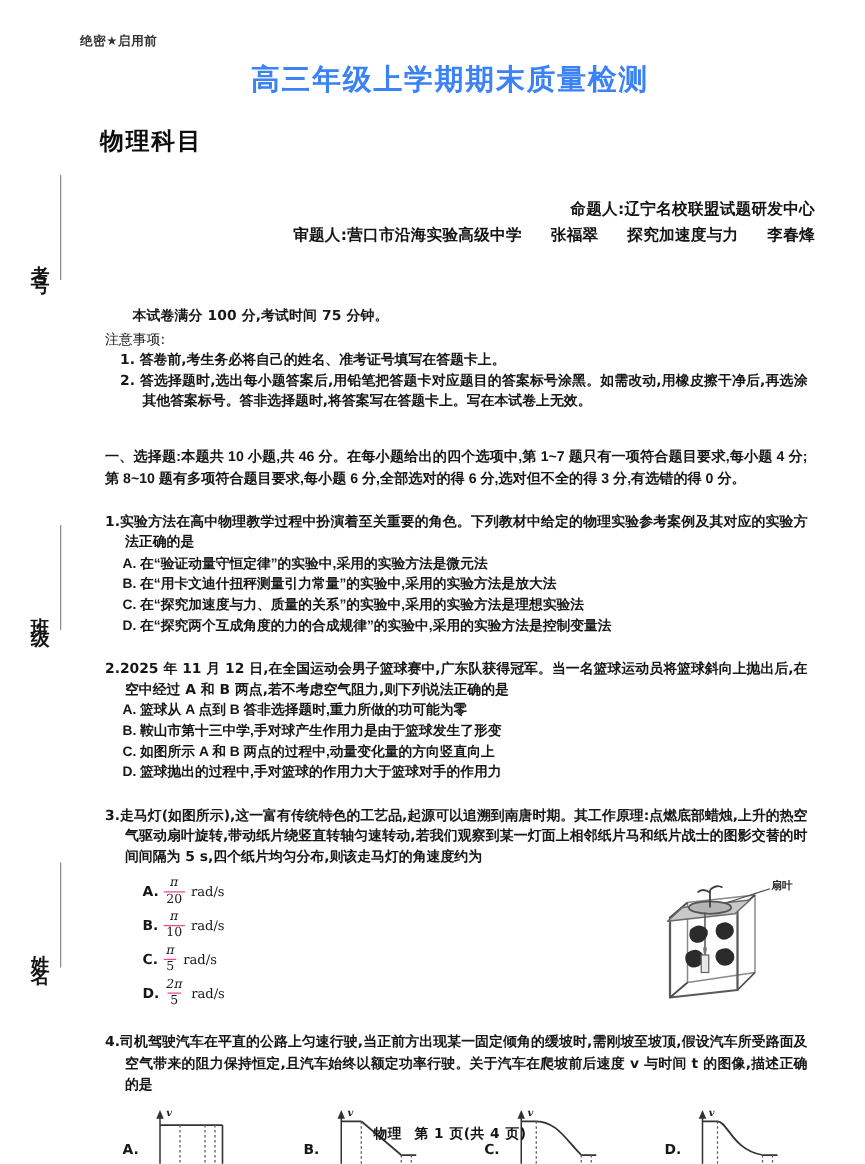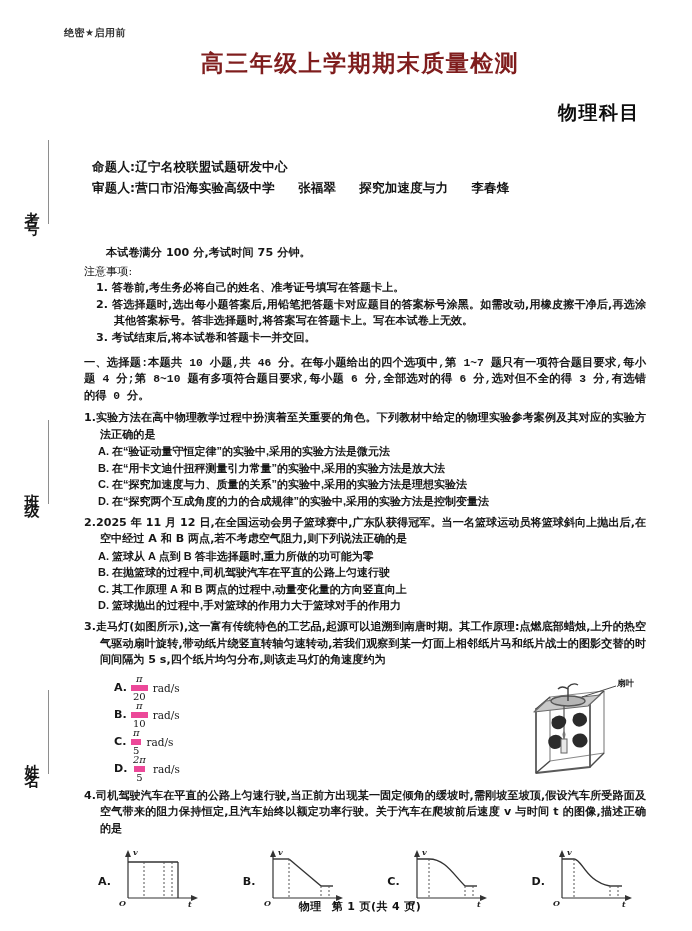--- a/index.html
+++ b/index.html
@@ -69,48 +69,48 @@
   .doc-title {
     position: absolute;
     left: 80px;
     top: 48px;
     width: 560px;
     text-align: center;
     font-family: "DejaVu Sans", "Liberation Sans", sans-serif;
     font-weight: 700;
     font-size: 23px;
     letter-spacing: 1.5px;
-    color: #7f1d1d;
+    color: #3b82f6;
   }
   .doc-subject {
     position: absolute;
     left: 80px;
     top: 100px;
     width: 560px;
-    text-align: right;
+    text-align: left;
     font-family: "DejaVu Sans", "Liberation Sans", sans-serif;
     font-weight: 700;
     font-size: 19px;
     letter-spacing: 1.5px;
     color: #0d0d0d;
   }
 
   .credits {
     position: absolute;
     left: 92px;
     top: 156px;
     width: 560px;
     font-family: "DejaVu Sans", "Liberation Sans", sans-serif;
     font-weight: 700;
     font-size: 12.5px;
     line-height: 21px;
     color: #141414;
     letter-spacing: 0.2px;
   }
-  .credits .line { white-space: nowrap; }
+  .credits .line { white-space: nowrap; text-align: right; }
   .credits .gap { display: inline-block; width: 14px; }
 
   
   .body-wrap {
     position: absolute;
     left: 84px;
     top: 224px;
     width: 562px;
     font-size: 11.4px;
     line-height: 16.6px;
@@ -135,30 +135,30 @@
   .note-item {
     font-family: "DejaVu Sans", "Liberation Sans", sans-serif;
     font-weight: 700;
     font-size: 11.1px;
     line-height: 16.6px;
     padding-left: 30px;
     text-indent: -18px;
     text-align: justify;
   }
   .section-head {
-    font-family: Liberation Mono, monospace;
+    font-family: Liberation Sans, sans-serif;
     font-weight: 700;
     font-size: 11.3px;
     line-height: 16.8px;
-    margin-top: 8px;
+    margin-top: 28px;
     text-align: justify;
   }
 
   .q {
-    margin-top: 5px;
+    margin-top: 18px;
     font-family: "DejaVu Sans", "Liberation Sans", sans-serif;
     font-weight: 700;
     font-size: 11.1px;
     line-height: 16.6px;
     position: relative;
   }
   .q-stem {
     padding-left: 16px;
     text-indent: -16px;
     text-align: justify;
@@ -189,21 +189,21 @@
     flex-direction: column;
     align-items: center;
     justify-content: center;
     line-height: 1;
     margin: 0 5px 0 1px;
     font-family: "DejaVu Serif", "Liberation Serif", serif;
     font-weight: 400;
     font-size: 10px;
   }
   .frac .num { padding: 0 2px 1px; font-style: italic; }
-  .frac .den { padding: 1px 2px 0; border-top: 6px solid #ec4899; }
+  .frac .den { padding: 1px 2px 0; border-top: 1px solid #ec4899; }
   .unit {
     font-family: "DejaVu Serif", "Liberation Serif", serif;
     font-weight: 400;
     font-size: 10.5px;
   }
 
   
   .lantern {
     position: absolute;
     right: -6px;
@@ -288,41 +288,40 @@
       <span>李春烽</span>
     </div>
   </div>
 
   <div class="body-wrap">
 
     <div class="para indent2">本试卷满分 100 分,考试时间 75 分钟。</div>
     <div class="notice-head">注意事项:</div>
     <div class="note-item">1. 答卷前,考生务必将自己的姓名、准考证号填写在答题卡上。</div>
     <div class="note-item">2. 答选择题时,选出每小题答案后,用铅笔把答题卡对应题目的答案标号涂黑。如需改动,用橡皮擦干净后,再选涂其他答案标号。答非选择题时,将答案写在答题卡上。写在本试卷上无效。</div>
-    <div class="note-item">3. 考试结束后,将本试卷和答题卡一并交回。</div>
 
     <div class="section-head">一、选择题:本题共 10 小题,共 46 分。在每小题给出的四个选项中,第 1~7 题只有一项符合题目要求,每小题 4 分;第 8~10 题有多项符合题目要求,每小题 6 分,全部选对的得 6 分,选对但不全的得 3 分,有选错的得 0 分。</div>
 
     <div class="q">
       <div class="q-stem">
         <span>1.</span><span>实验方法在高中物理教学过程中扮演着至关重要的角色。下列教材中给定的物理实验参考案例及其对应的实验方法正确的是</span>
       </div>
       <div class="opt">A. 在“验证动量守恒定律”的实验中,采用的实验方法是微元法</div>
       <div class="opt">B. 在“用卡文迪什扭秤测量引力常量”的实验中,采用的实验方法是放大法</div>
       <div class="opt">C. 在“探究加速度与力、质量的关系”的实验中,采用的实验方法是理想实验法</div>
       <div class="opt">D. 在“探究两个互成角度的力的合成规律”的实验中,采用的实验方法是控制变量法</div>
     </div>
 
     <div class="q">
       <div class="q-stem">
         <span>2.</span><span>2025 年 11 月 12 日,在全国运动会男子篮球赛中,广东队获得冠军。当一名篮球运动员将篮球斜向上抛出后,在空中经过 A 和 B 两点,若不考虑空气阻力,则下列说法正确的是</span>
       </div>
       <div class="opt">A. 篮球从 A 点到 B 答非选择题时,重力所做的功可能为零</div>
-      <div class="opt">B. 在抛篮球的过程中,司机驾驶汽车在平直的公路上匀速行驶</div>
-      <div class="opt">C. 其工作原理 A 和 B 两点的过程中,动量变化量的方向竖直向上</div>
+      <div class="opt">B. 鞍山市第十三中学,手对球产生作用力是由于篮球发生了形变</div>
+      <div class="opt">C. 如图所示 A 和 B 两点的过程中,动量变化量的方向竖直向上</div>
       <div class="opt">D. 篮球抛出的过程中,手对篮球的作用力大于篮球对手的作用力</div>
     </div>
 
     <div class="q">
       <div class="q-stem">
         <span>3.</span><span>走马灯(如图所示),这一富有传统特色的工艺品,起源可以追溯到南唐时期。其工作原理:点燃底部蜡烛,上升的热空气驱动扇叶旋转,带动纸片绕竖直转轴匀速转动,若我们观察到某一灯面上相邻纸片马和纸片战士的图影交替的时间间隔为 5 s,四个纸片均匀分布,则该走马灯的角速度约为</span>
       </div>
 
       <div style="position:relative;">
         <div class="frac-opts">

